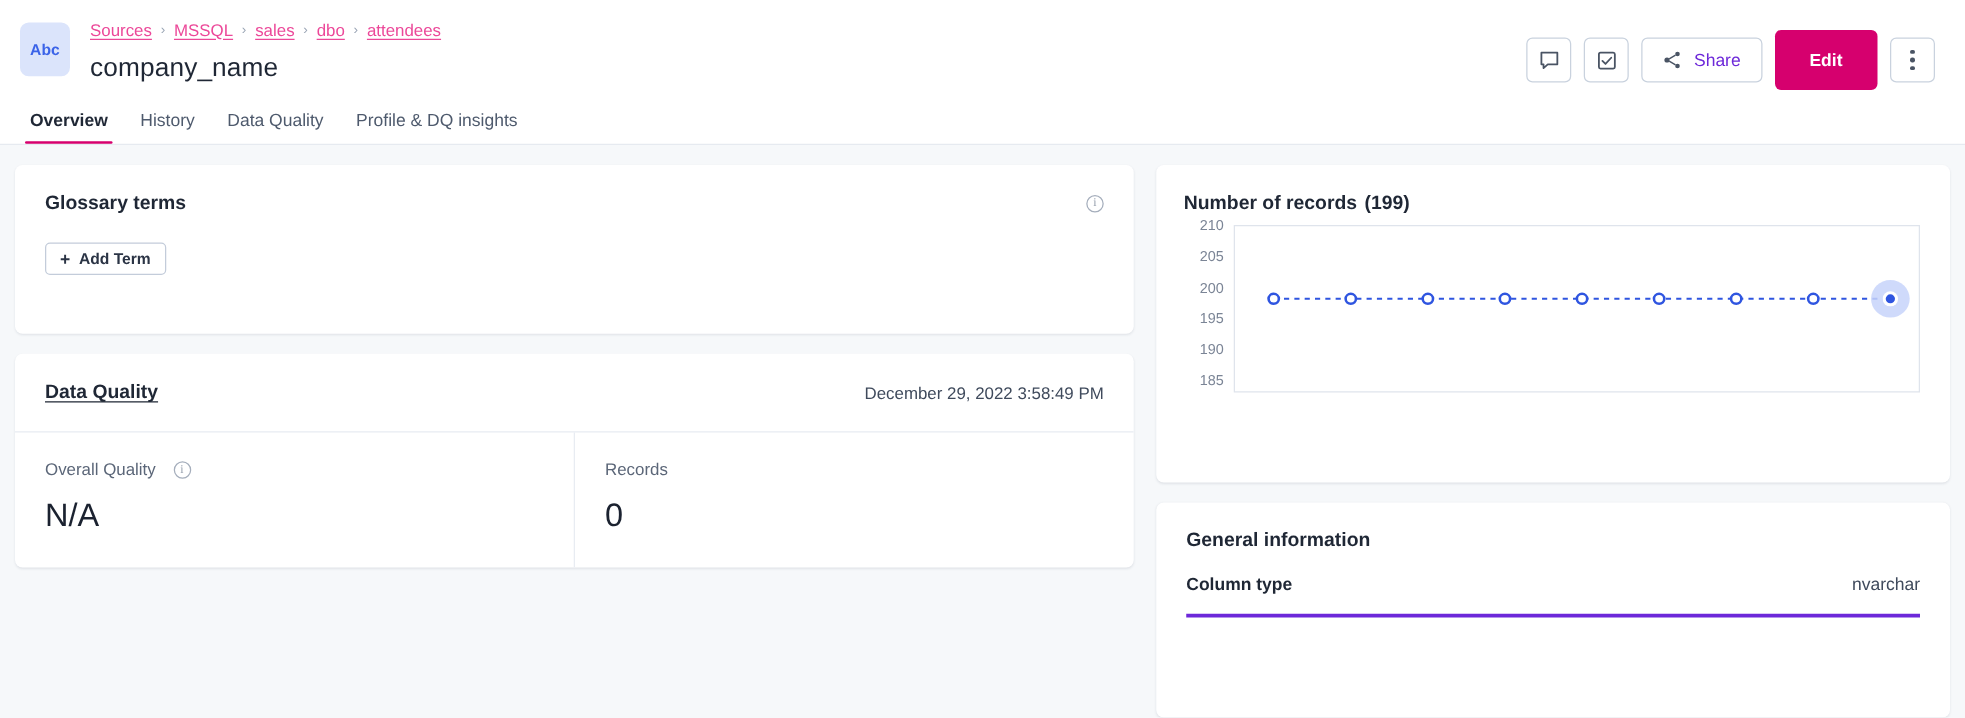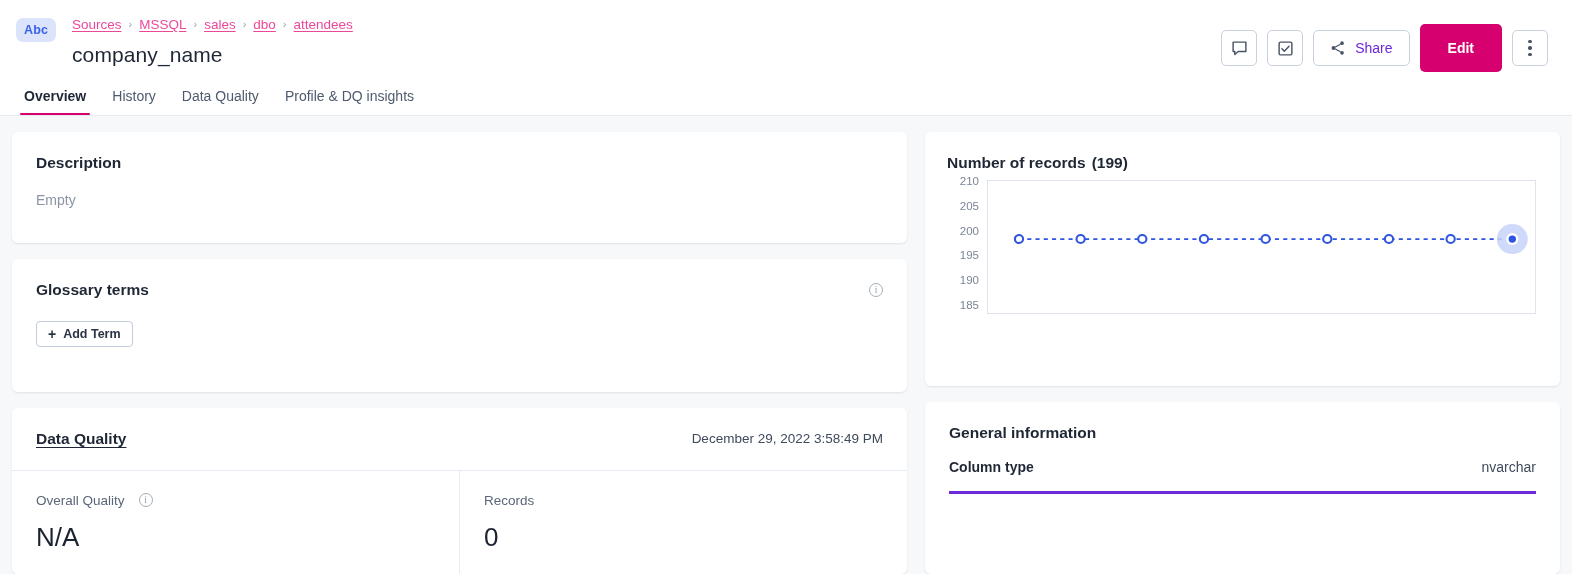--- a/index.html
+++ b/index.html
@@ -14,21 +14,21 @@
 
   
   .header {
     background: #ffffff;
     height: 76px;
     padding: 10px 24px 0 12px;
     display: flex;
     align-items: flex-start;
   }
   .type-badge {
-    width: 40px; height: 24px;
+    width: 40px; height: 43px;
     background: #dbe4fb;
     border-radius: 7px;
     display: flex; align-items: center; justify-content: center;
     margin: 8px 16px 0 4px;
     flex: 0 0 auto;
   }
   .type-badge span {
     color: #3b63e8;
     font-size: 12.5px;
     font-weight: 700;
@@ -300,24 +300,20 @@
     <div class="tab active">Overview</div>
     <div class="tab">History</div>
     <div class="tab">Data Quality</div>
     <div class="tab">Profile &amp; DQ insights</div>
   </div>
 
   <div class="body">
 
     <div class="col-left">
 
-      <div class="card desc-card">
-        <div class="card-title">Description</div>
-        <div class="desc-empty">Empty</div>
-      </div>
 
       <div class="card glossary-card">
         <div class="glossary-head">
           <div class="card-title">Glossary terms</div>
           <i class="info-i">i</i>
         </div>
         <button class="add-term">
           <span class="plus">+</span>
           <span>Add Term</span>
         </button>

